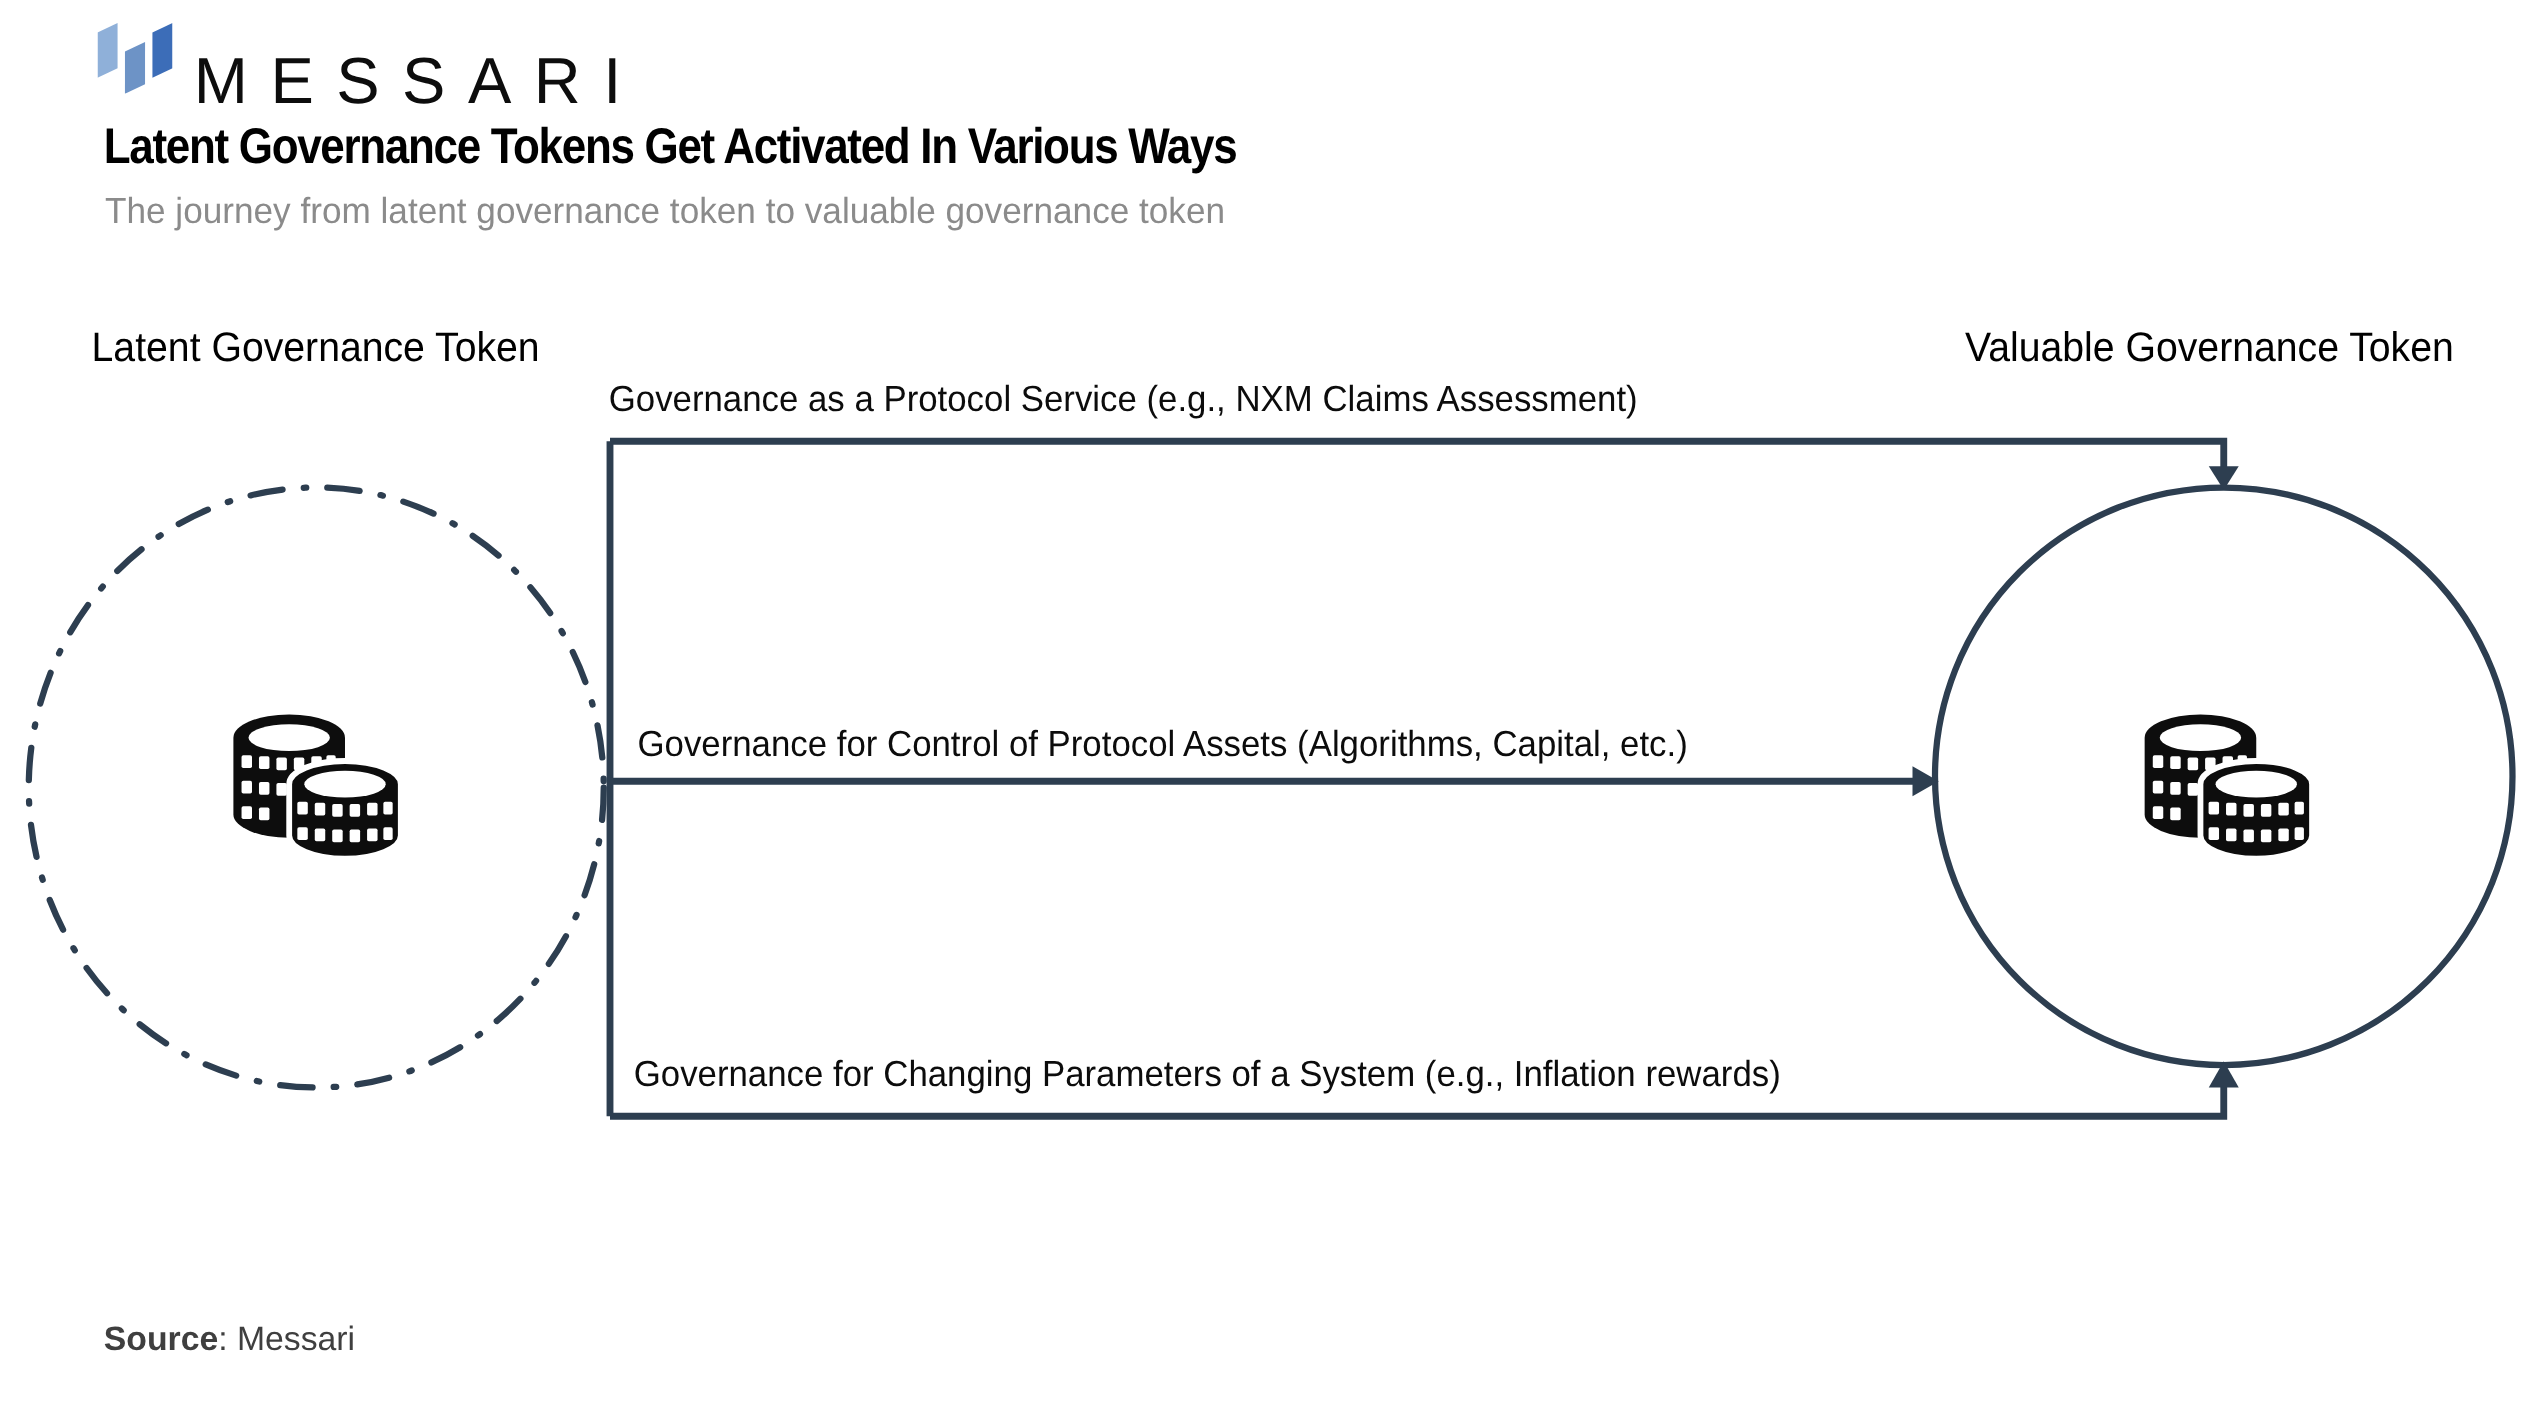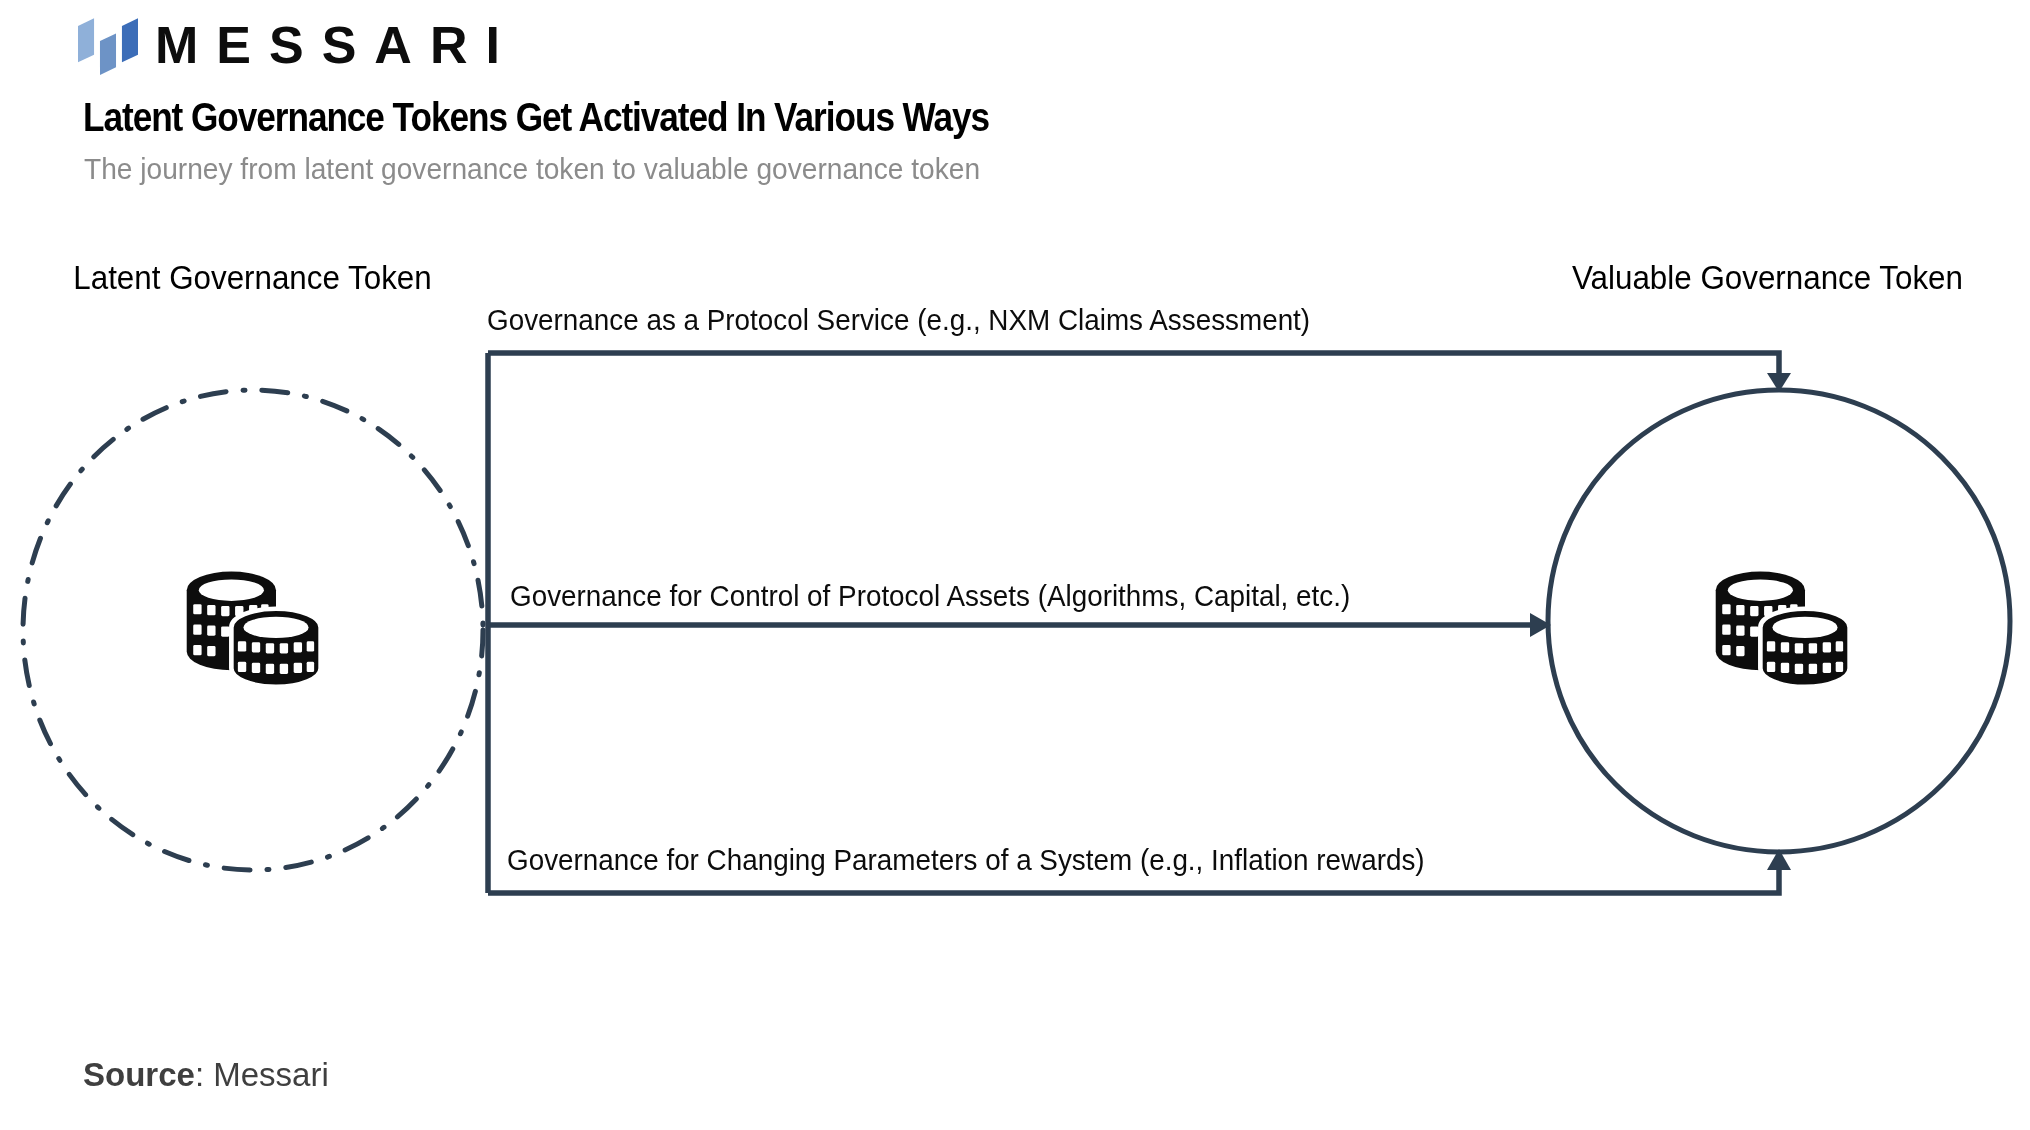--- a/index.html
+++ b/index.html
@@ -3,22 +3,22 @@
 <meta charset="utf-8">
 <style>
   html,body{margin:0;padding:0;background:#ffffff;}
   .canvas{
     position:relative;width:2030px;height:1130px;background:#ffffff;overflow:hidden;
     font-family:"Liberation Sans","DejaVu Sans",sans-serif;color:#000;
   }
   .logo-row{position:absolute;left:78px;top:14px;display:flex;align-items:flex-start;gap:17px;}
   .logo-icon{display:block;}
   .wordmark{
-    font-size:52px;font-weight:bold;letter-spacing:18px;color:#0d0d0d;
-    line-height:62px;white-space:nowrap;
+    font-size:52px;font-weight:normal;letter-spacing:18px;color:#0d0d0d;
+    line-height:62px;white-space:nowrap;margin-top:20px;
   }
   .page-title{
     position:absolute;left:83px;top:94px;margin:0;
     font-size:40px;font-weight:bold;letter-spacing:-1.2px;line-height:1.15;
     color:#000;white-space:nowrap;transform:scaleX(0.88);transform-origin:left center;
   }
   .page-subtitle{
     position:absolute;left:84px;top:152px;margin:0;
     font-size:29px;color:#8b8b8b;line-height:1.2;white-space:nowrap;
     transform:scaleX(0.97);transform-origin:left center;
@@ -32,21 +32,21 @@
   .node-label.right{left:1545px;}
   .arrow-label{
     position:absolute;font-size:29px;color:#0c0c0c;line-height:36px;white-space:nowrap;
     transform:scaleX(0.96);transform-origin:left center;
   }
   .arrow-label.a1{left:487px;top:302px;}
   .arrow-label.a2{left:510px;top:578px;}
   .arrow-label.a3{left:507px;top:842px;}
   .diagram-svg{position:absolute;left:0;top:0;}
   .source-note{
-    position:absolute;left:83px;top:1056px;font-size:33px;color:#3f3f3f;white-space:nowrap;
+    position:absolute;left:83px;top:1056px;font-size:27px;color:#3f3f3f;white-space:nowrap;
   }
   .source-note .b{font-weight:bold;}
 </style>
 </head>
 <body>
 
 <div class="canvas">
 
   <div class="logo-row">
     <svg class="logo-icon" width="60" height="61" viewBox="0 0 71 72" aria-hidden="true">

